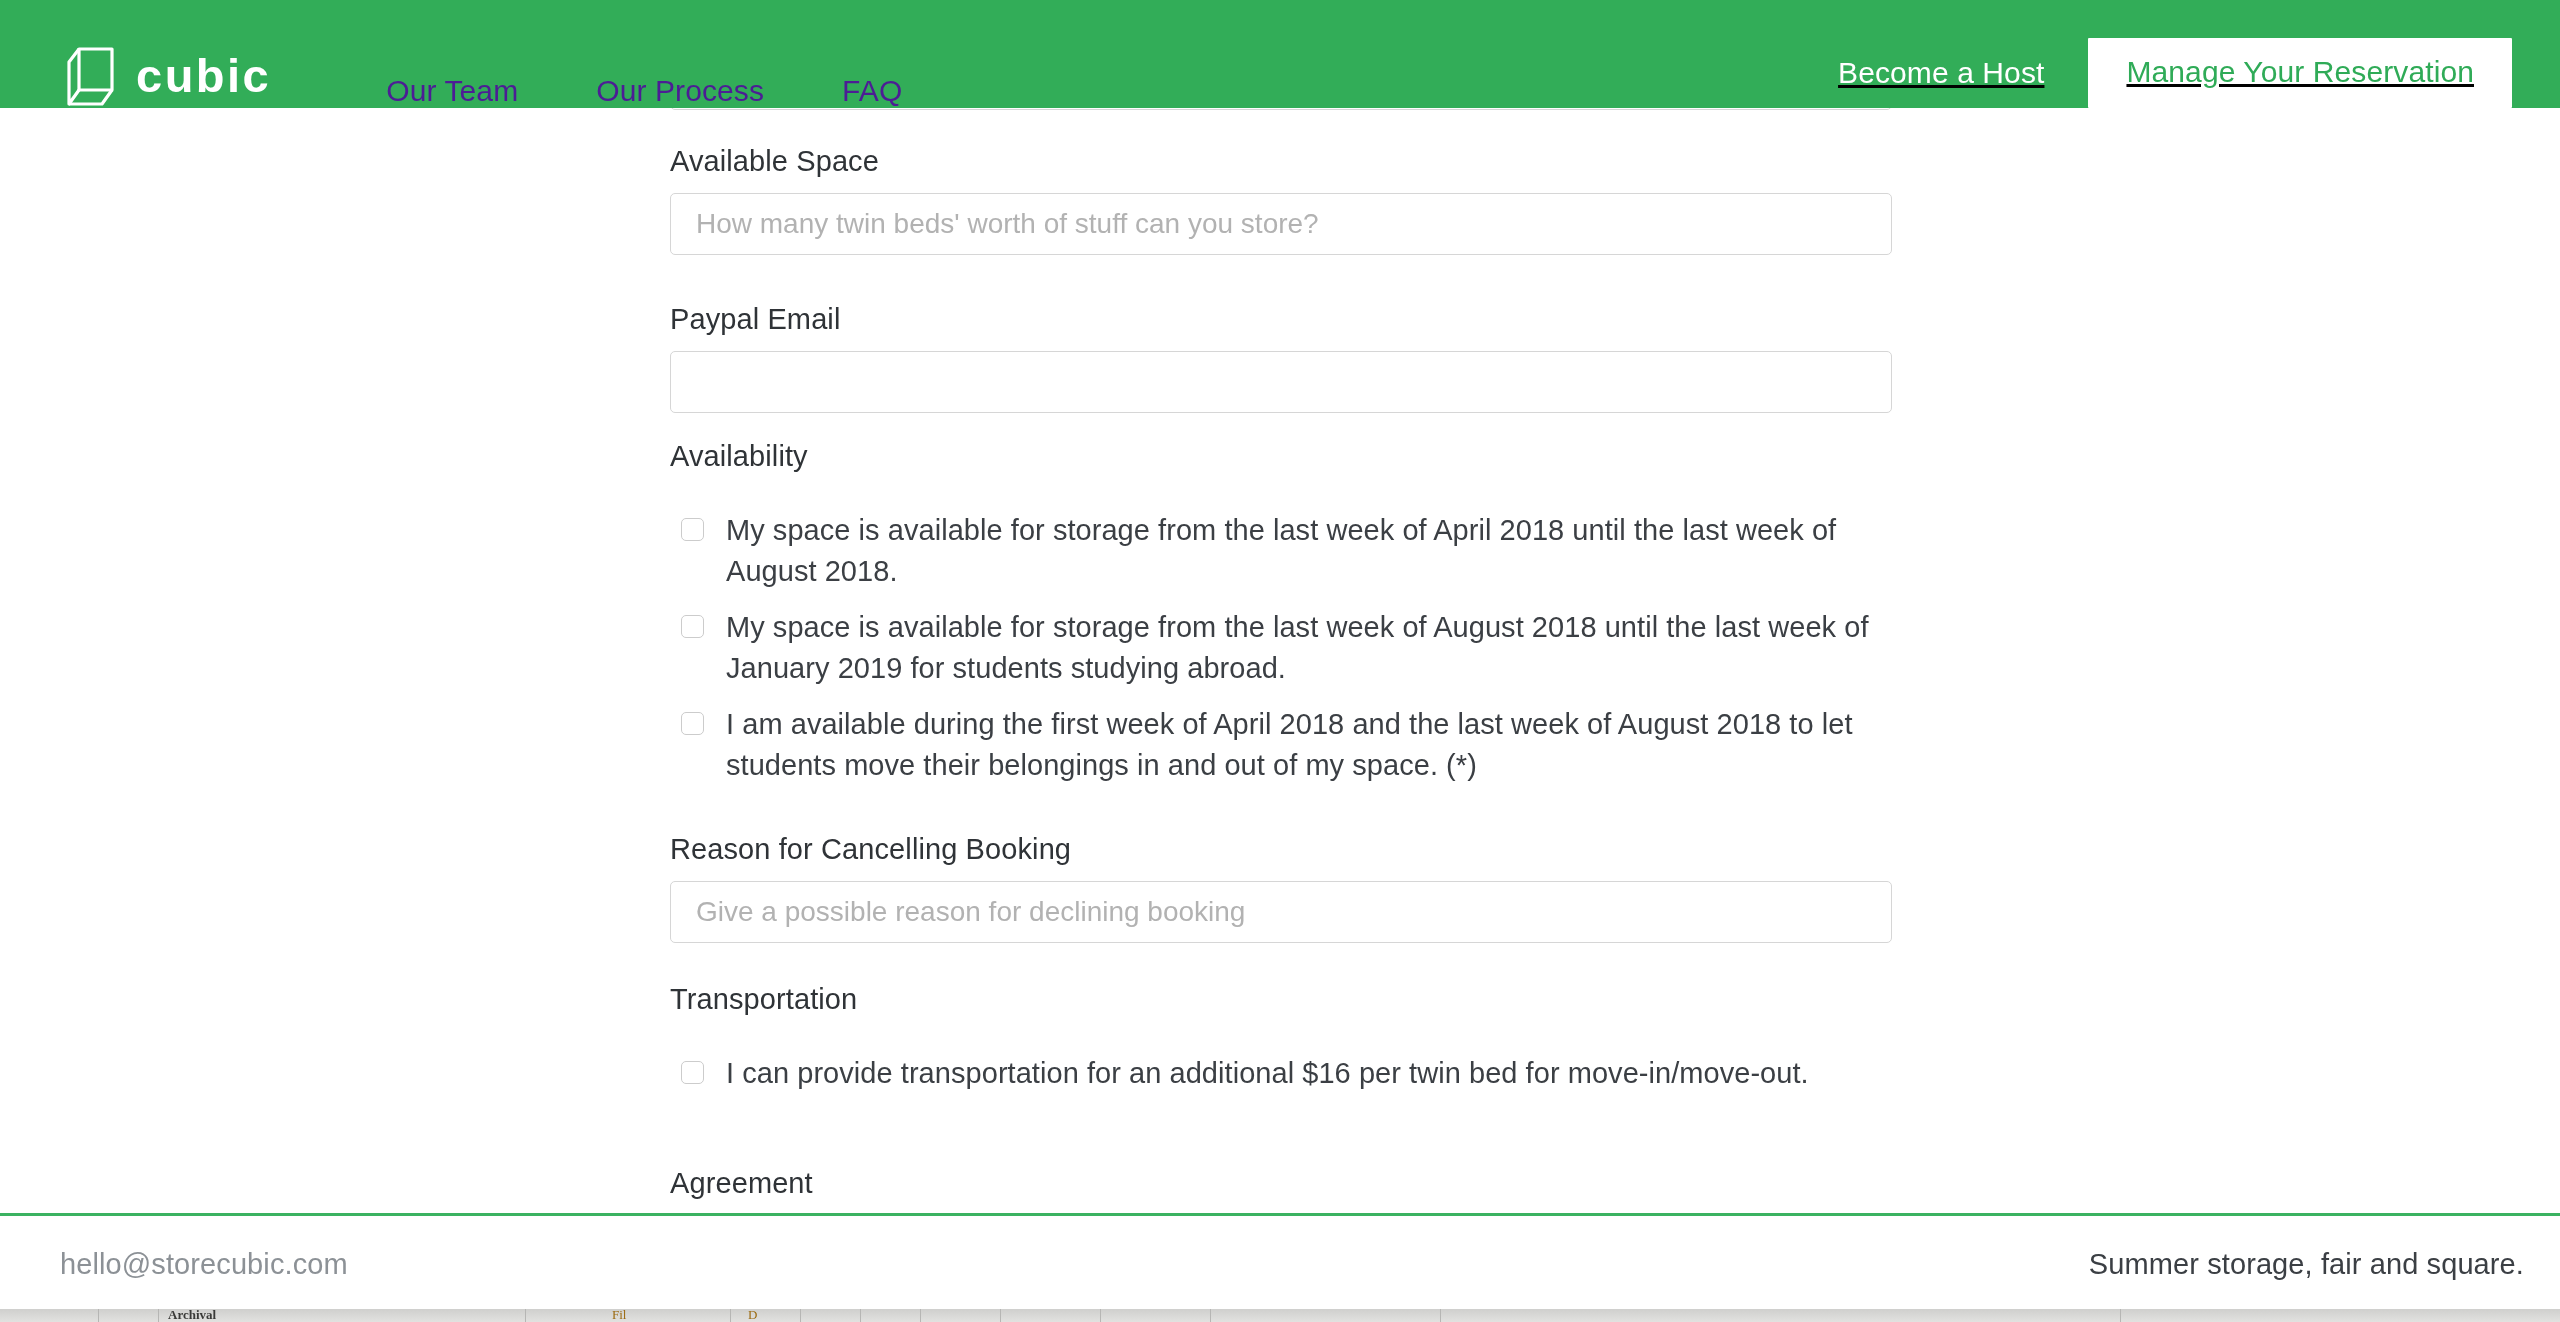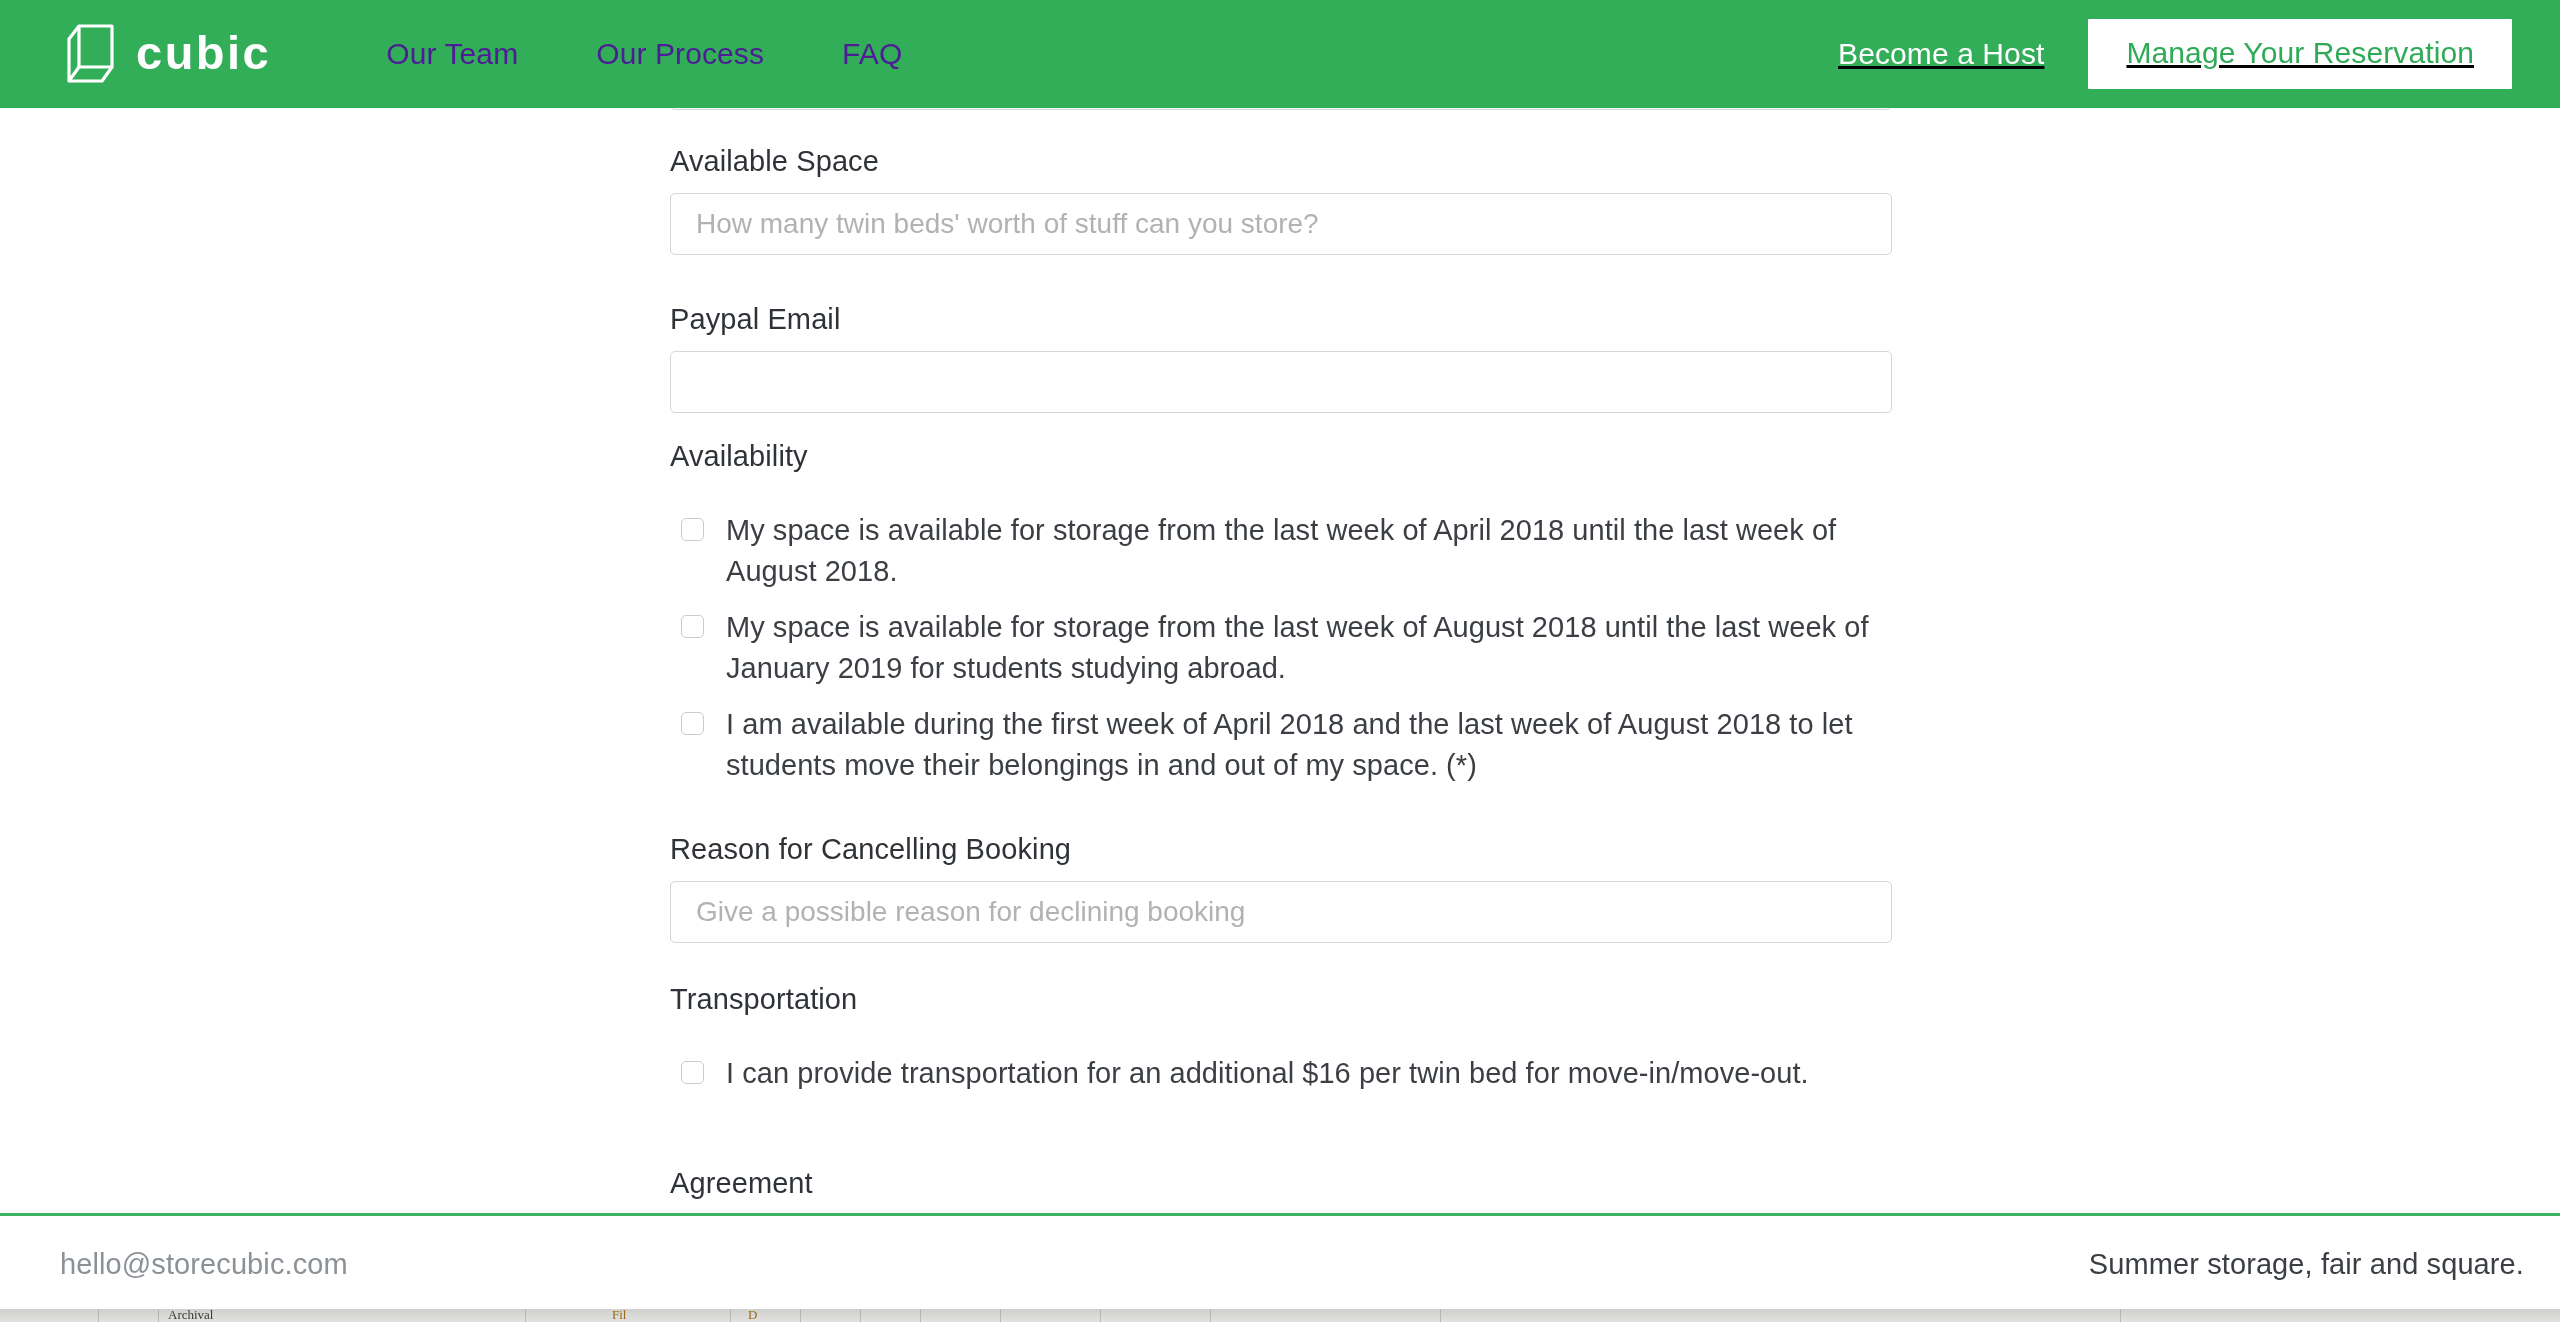--- a/index.html
+++ b/index.html
@@ -70,21 +70,21 @@
   
   #navbar {
     position: absolute;
     left: 0;
     top: 0;
     width: 2560px;
     height: 108px;
     background: #32AD58;
     z-index: 40;
     display: flex;
-    align-items: center;
+    align-items: flex-end;
   }
   #brand {
     display: flex;
     align-items: center;
     margin-left: 66px;
     gap: 20px;
     cursor: pointer;
   }
   #cube-icon svg { display: block; }
   #brand-word {
@@ -257,21 +257,21 @@
   <div class="cell-line" style="left:525px;"></div>
   <div class="cell-line" style="left:730px;"></div>
   <div class="cell-line" style="left:800px;"></div>
   <div class="cell-line" style="left:860px;"></div>
   <div class="cell-line" style="left:920px;"></div>
   <div class="cell-line" style="left:1000px;"></div>
   <div class="cell-line" style="left:1100px;"></div>
   <div class="cell-line" style="left:1210px;"></div>
   <div class="cell-line" style="left:1440px;"></div>
   <div class="cell-line" style="left:2120px;"></div>
-  <div class="peek-text" style="left:168px;">Archival</div>
+  <div class="peek-text" style="left:168px;font-weight:bold;">Archival</div>
   <div class="peek-text amber" style="left:612px;">Fil</div>
   <div class="peek-text amber" style="left:748px;">D</div>
 </div>
 
 <div id="page-root">
 
   <div id="navbar">
 
     <div id="brand">
       <span id="cube-icon">

